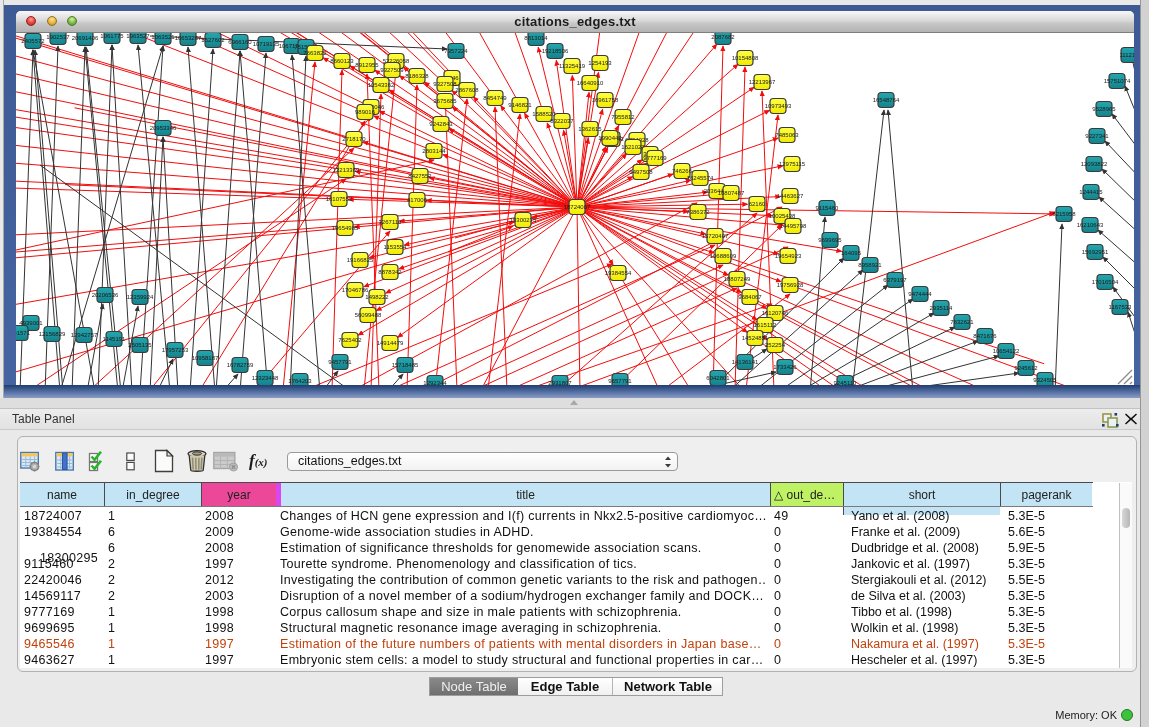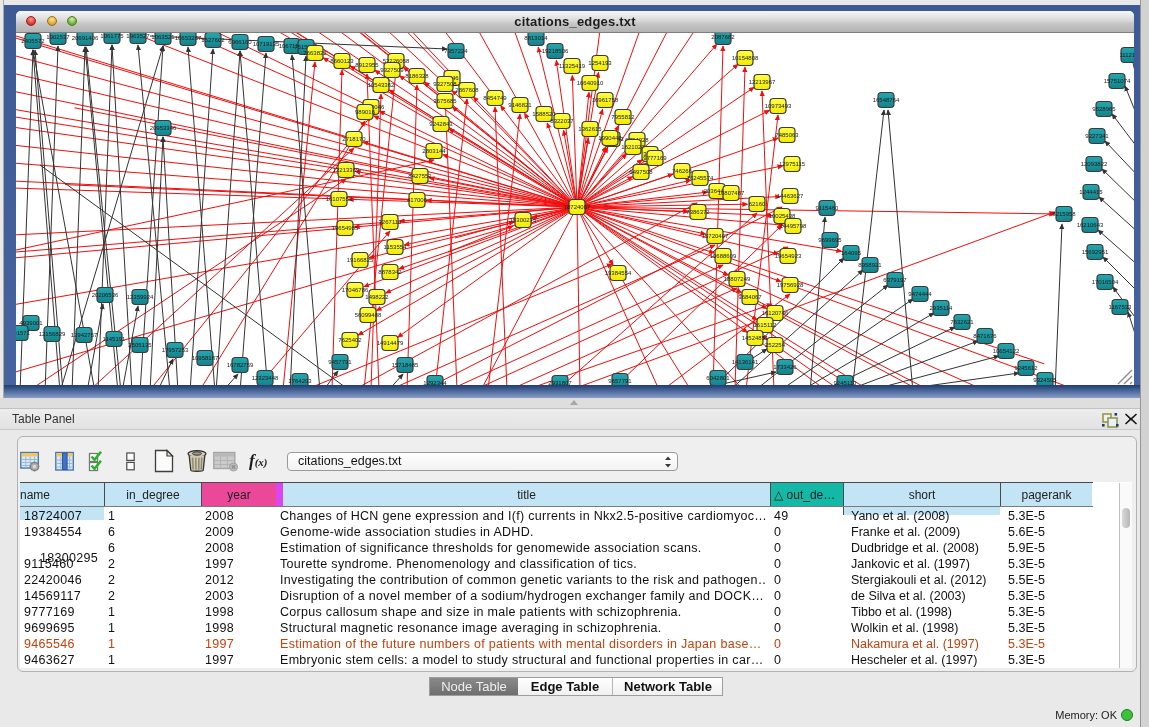--- a/index.html
+++ b/index.html
@@ -607,25 +607,25 @@
 
 <div class="abs" style="left:287px;top:452px;width:391px;height:19px;background:linear-gradient(#ffffff,#f2f2f2);border:1px solid #9a9a9a;border-radius:4px"></div>
 <div class="abs" style="left:298px;top:452px;height:19px;line-height:19px;font-size:12.5px;color:#111">citations_edges.txt</div>
 <svg class="abs" style="left:663px;top:456px" width="10" height="12">
     <path d="M5,0.5 L8,4 L2,4 Z" fill="#3a3a3a"></path>
     <path d="M5,11.5 L8,8 L2,8 Z" fill="#3a3a3a"></path>
   </svg>
 
 <div class="abs" style="left:20px;top:482px;width:1112px;height:186px;background:#fff"></div>
 <div class="abs" style="left:20px;top:482px;width:1073px;height:1px;background:#4a4a4a"></div>
-<div style="position:absolute;left:20px;top:483px;width:84px;height:37px;line-height:24px;background:#c3e4f4;text-align:left;font-size:12px;color:#222;box-sizing:border-box">name</div>
+<div style="position:absolute;left:20px;top:483px;width:84px;height:24px;line-height:24px;background:#c3e4f4;text-align:center;font-size:12px;color:#222;box-sizing:border-box">name</div>
 <div style="position:absolute;left:104px;top:483px;width:97px;height:24px;line-height:24px;background:#c3e4f4;border-left:1px solid #4a4a4a;text-align:center;font-size:12px;color:#222;box-sizing:border-box">in_degree</div>
 <div style="position:absolute;left:201px;top:483px;width:75px;height:24px;line-height:24px;background:#ec4899;border-left:1px solid #4a4a4a;text-align:center;font-size:12px;color:#222;box-sizing:border-box">year</div>
-<div style="position:absolute;left:276px;top:483px;width:494px;height:24px;line-height:24px;background:#c3e4f4;border-left:7px solid #d946ef;text-align:center;font-size:12px;color:#222;box-sizing:border-box">title</div>
-<div style="position:absolute;left:770px;top:483px;width:73px;height:24px;line-height:24px;background:#14b8a6;border-left:1px solid #4a4a4a;text-align:left;padding-left:3px;box-sizing:border-box;font-size:12px;color:#222">△ out_de…</div>
+<div style="position:absolute;left:276px;top:483px;width:494px;height:24px;line-height:24px;background:#c3e4f4;border-left:5px solid #d946ef;text-align:center;font-size:12px;color:#222;box-sizing:border-box">title</div>
+<div style="position:absolute;left:770px;top:483px;width:73px;height:24px;line-height:24px;background:#bef264;border-left:1px solid #4a4a4a;text-align:left;padding-left:3px;box-sizing:border-box;font-size:12px;color:#222">△ out_de…</div>
 <div style="position:absolute;left:843px;top:483px;width:157px;height:32px;line-height:24px;background:#c3e4f4;border-left:1px solid #4a4a4a;text-align:center;font-size:12px;color:#222;box-sizing:border-box">short</div>
 <div style="position:absolute;left:1000px;top:483px;width:92px;height:24px;line-height:24px;background:#c3e4f4;border-left:1px solid #4a4a4a;text-align:center;font-size:12px;color:#222;box-sizing:border-box">pagerank</div>
 <div class="abs" style="left:20px;top:506px;width:1073px;height:1px;background:#7a7a7a"></div>
 <div style="position:absolute;left:0;top:508px;width:1119px;height:16px;line-height:16px;font-size:12.5px;color:#111;letter-spacing:0.3px">
     <div style="position:absolute;left:20px;width:80px;top:0;white-space:nowrap;overflow:hidden;padding-left:4px">18724007</div>
     <div style="position:absolute;left:104px;width:93px;top:0;white-space:nowrap;overflow:hidden;padding-left:4px">1</div>
     <div style="position:absolute;left:201px;width:71px;top:0;white-space:nowrap;overflow:hidden;padding-left:4px">2008</div>
     <div style="position:absolute;left:276px;width:490px;top:0;white-space:nowrap;overflow:hidden;padding-left:4px">Changes of HCN gene expression and I(f) currents in Nkx2.5‑positive cardiomyoc…</div>
     <div style="position:absolute;left:770px;width:69px;top:0;white-space:nowrap;overflow:hidden;padding-left:4px">49</div>
     <div style="position:absolute;left:843px;width:155px;top:0;white-space:nowrap;overflow:hidden;padding-left:8px;letter-spacing:0">Yano et al. (2008)</div>

